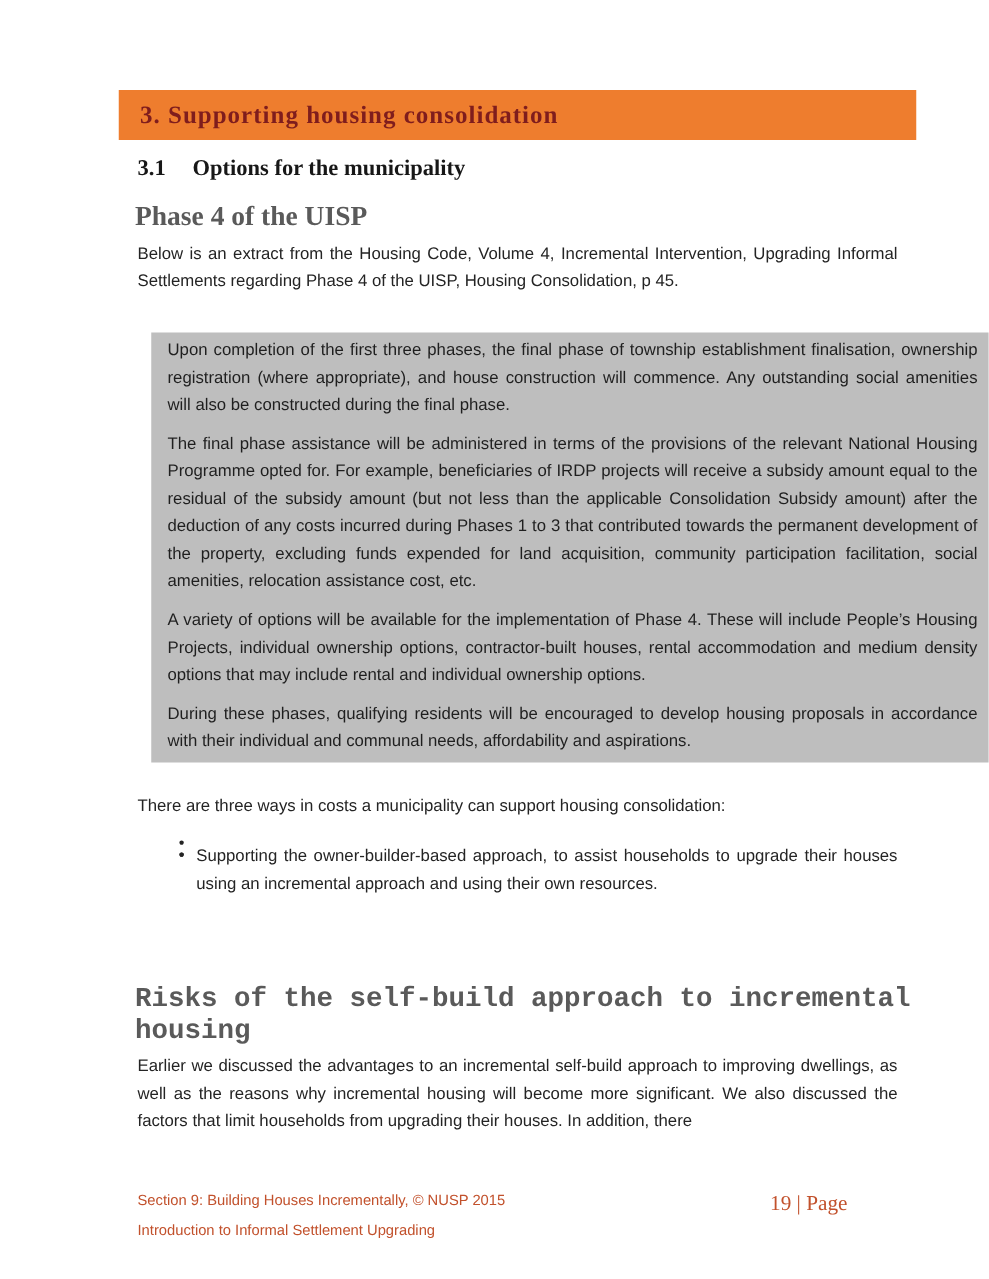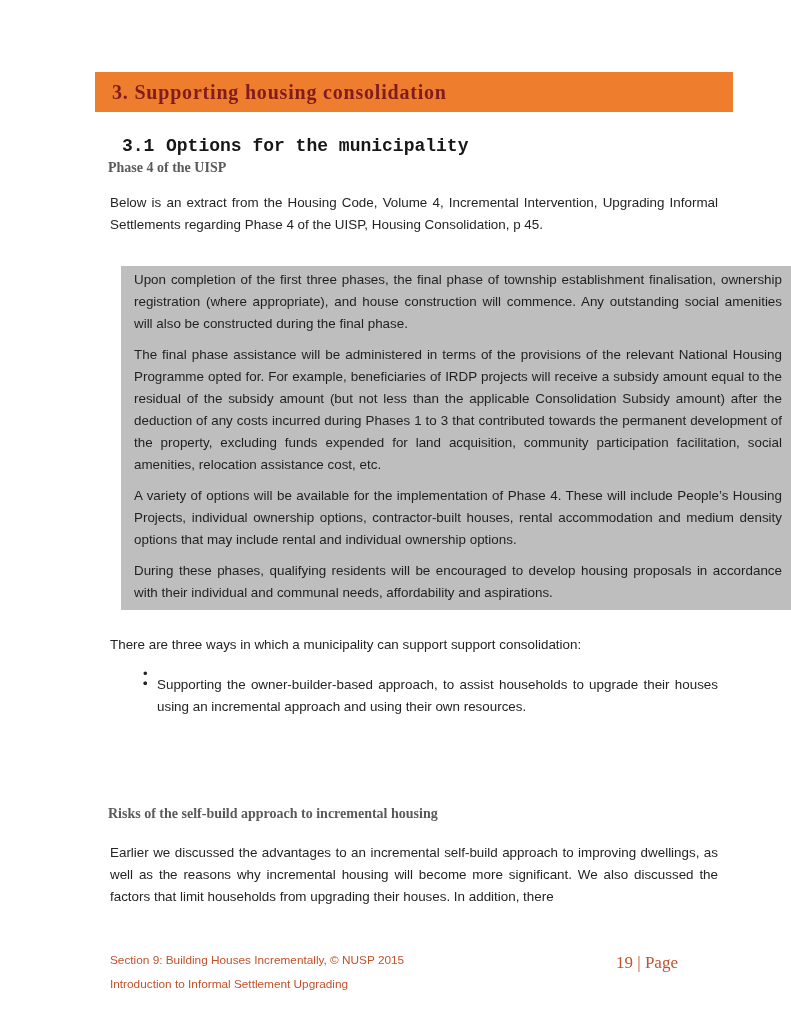--- a/index.html
+++ b/index.html
@@ -25,38 +25,38 @@
   .banner span {
     font-family: "Liberation Serif", serif;
     font-weight: bold;
     font-size: 20px;
     letter-spacing: 0.8px;
     color: #7f1d1d;
   }
   .sec {
     position: absolute;
     left: 110px; top: 124px;
-    margin: 12px;
-    font-family: Liberation Mono, monospace;
+    margin: 0;
+    font-family: Liberation Serif, serif;
     font-weight: bold;
     font-size: 18px;
     color: #171717;
   }
   .secnum { display: inline-block; width: 44px; }
   .sub {
     position: absolute;
     left: 108px;
     margin: 0;
     font-family: "Liberation Serif", serif;
     font-weight: bold;
-    font-size: 14px;
+    font-size: 22px;
     color: #5A5A5A;
   }
   .sub-phase { top: 160px; }
-  .sub-risks { top: 806px; }
+  .sub-risks { top: 787px; font-family: Liberation Mono, monospace; }
   .body {
     font-size: 13.4px;
     line-height: 22px;
     text-align: justify;
     color: #242424;
   }
   .p-intro {
     position: absolute;
     left: 110px; top: 192px;
     width: 608px;
@@ -136,21 +136,21 @@
 
   <p class="body p-intro">Below is an extract from the Housing Code, Volume 4, Incremental Intervention, Upgrading Informal Settlements regarding Phase 4 of the UISP, Housing Consolidation, p 45.</p>
 
   <blockquote class="quote">
     <p class="body">Upon completion of the first three phases, the final phase of township establishment finalisation, ownership registration (where appropriate), and house construction will commence. Any outstanding social amenities will also be constructed during the final phase.</p>
     <p class="body">The final phase assistance will be administered in terms of the provisions of the relevant National Housing Programme opted for. For example, beneficiaries of IRDP projects will receive a subsidy amount equal to the residual of the subsidy amount (but not less than the applicable Consolidation Subsidy amount) after the deduction of any costs incurred during Phases 1 to 3 that contributed towards the permanent development of the property, excluding funds expended for land acquisition, community participation facilitation, social amenities, relocation assistance cost, etc.</p>
     <p class="body">A variety of options will be available for the implementation of Phase 4. These will include People’s Housing Projects, individual ownership options, contractor-built houses, rental accommodation and medium density options that may include rental and individual ownership options.</p>
     <p class="body">During these phases, qualifying residents will be encouraged to develop housing proposals in accordance with their individual and communal needs, affordability and aspirations.</p>
   </blockquote>
 
-  <p class="body p-threeways">There are three ways in which a municipality can support support consolidation:</p>
+  <p class="body p-threeways">There are three ways in costs a municipality can support housing consolidation:</p>
 
   <ul class="bullets">
     <li class="body"><span class="dot">•</span></li>
     <li class="body"><span class="dot">•</span></li>
     <li class="body"><span class="dot">•</span><span>Supporting the owner-builder-based approach, to assist households to upgrade their houses using an incremental approach and using their own resources.</span></li>
   </ul>
 
   <h3 class="sub sub-risks">Risks of the self-build approach to incremental housing</h3>
 
   <p class="body p-risks">Earlier we discussed the advantages to an incremental self-build approach to improving dwellings, as well as the reasons why incremental housing will become more significant. We also discussed the factors that limit households from upgrading their houses. In addition, there</p>

